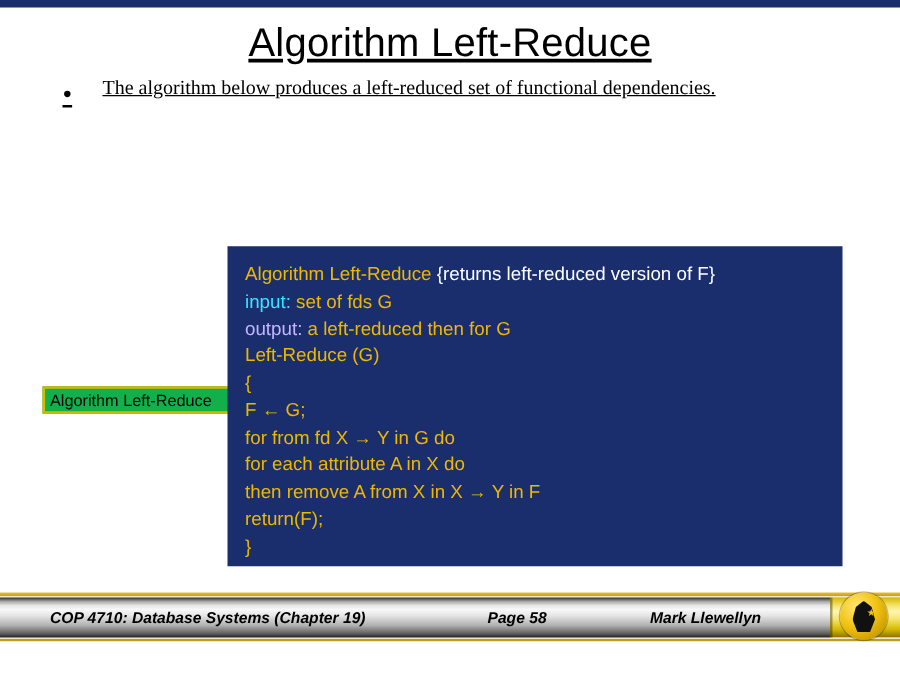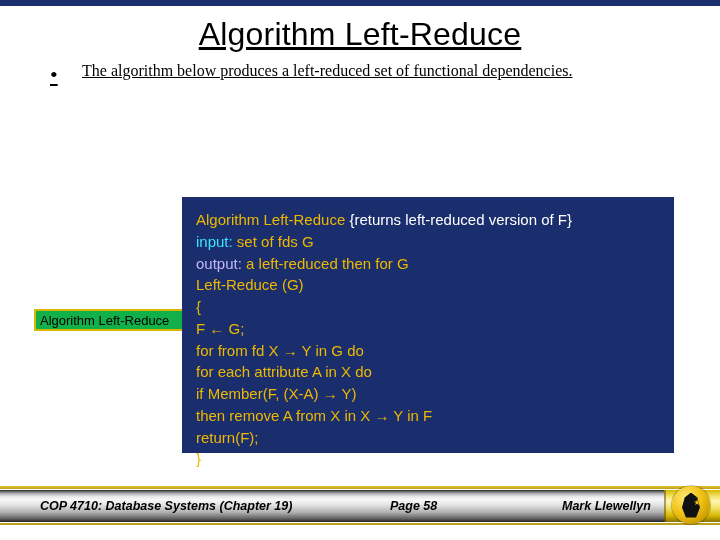--- a/index.html
+++ b/index.html
@@ -69,21 +69,21 @@
     color: #eeb800;
     font-family: Arial, Helvetica, sans-serif;
     font-size: 15px;
     line-height: 1.45;
     padding: 12px 14px;
   }
   .codebox .white { color: #fff; }
   .codebox .cyan { color: #35e6ff; }
   .codebox .green { color: #c4b5fd; }
   .footer {
-    height: 50px;
+    height: 62px;
     position: relative;
     display: flex;
     align-items: center;
   }
   .footer-bar {
     position: absolute;
     left: 0; right: 56px;
     top: 0;
     height: 32px;
     background: linear-gradient(to bottom,
@@ -120,21 +120,21 @@
     display: flex;
     align-items: center;
     font-family: Arial, Helvetica, sans-serif;
     font-size: 12.5px;
     font-weight: bold;
     font-style: italic;
     color: #000;
   }
   .ft-left  { position: absolute; left: 40px; }
   .ft-mid   { position: absolute; left: 390px; }
-  .ft-right { position: absolute; left: 562px; }
+  .ft-right { position: absolute; left: 520px; }
   .logo {
     position: absolute;
     right: 10px;
     top: -4px;
     width: 38px; height: 38px;
     border-radius: 50%;
     background: radial-gradient(circle at 35% 30%, #ffe873 0%, #f2c214 45%, #c79a00 80%, #876400 100%);
     box-shadow: 0 0 0 1px rgba(0,0,0,0.25);
     display: flex;
     align-items: center;
@@ -175,21 +175,20 @@
 
     <div class="codebox">
       <div><span>Algorithm Left-Reduce</span><span class="white">  {returns left-reduced version of F}</span></div>
       <div><span class="cyan">input:</span><span>  set of fds G</span></div>
       <div><span class="green">output:</span><span> a left-reduced then for G</span></div>
       <div>Left-Reduce (G)</div>
       <div>{</div>
       <div>      F ← G;</div>
       <div>      for from fd X → Y in G do</div>
       <div>           for each attribute A in X do</div>
-      <div>               if Member(F, (X-A) → Y)</div>
       <div>                   then remove A from X in X → Y in F</div>
       <div>      return(F);</div>
       <div>}</div>
     </div>
   </div>
 
   <div class="footer">
     <div class="footer-bar-top"></div>
     <div class="footer-bar"></div>
     <div class="footer-bar-right"></div>

